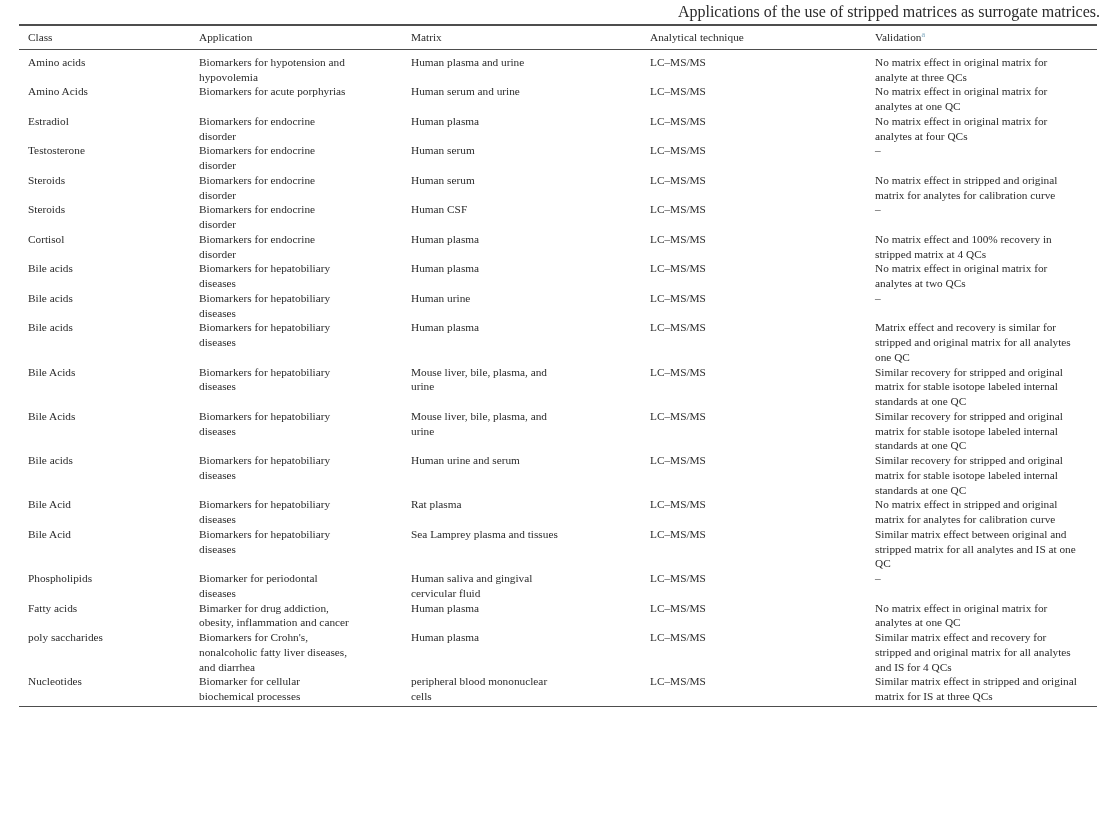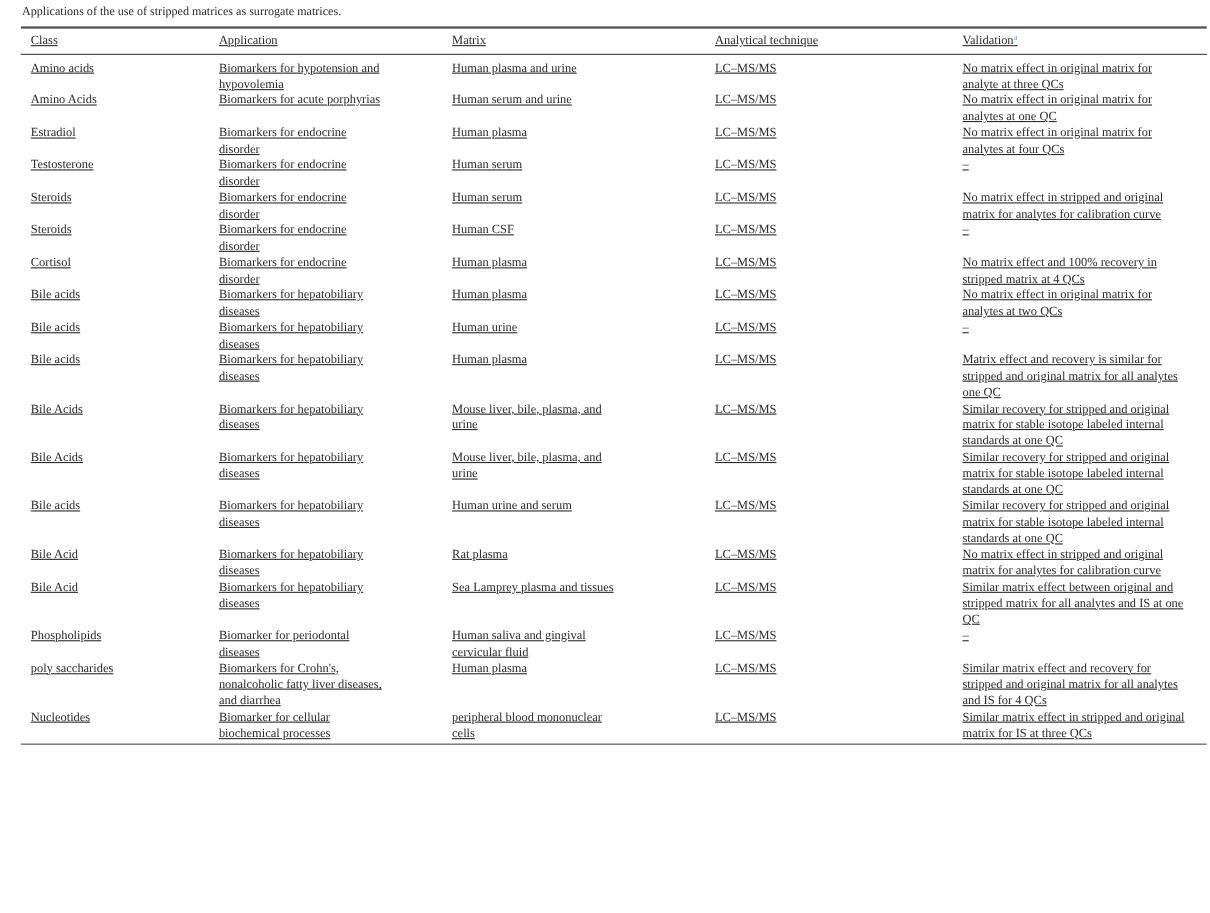--- a/index.html
+++ b/index.html
@@ -21,36 +21,36 @@
   }
   .table-label {
     margin: -10px 0 0 20px;
     font-size: 11.5px;
     font-weight: bold;
     line-height: 13px;
     height: 13px;
   }
   .caption {
     margin: 2px 0 6px 20px;
-    font-size: 11px;
+    font-size: 16px;
     line-height: 13px;
+    text-align: right;
   }
   .table-wrap {
     margin-left: 19px;
     width: 1078px;
     border-top: 2px solid #4d4d4d;
     border-bottom: 1.4px solid #4d4d4d;
   }
   table {
     border-collapse: collapse;
     table-layout: fixed;
     width: 1078px;
     font-size: 11.3px;
     line-height: 14.75px;
-    text-decoration: underline;
   }
   thead th {
     text-align: left;
     font-weight: normal;
     padding: 4px 0 4px 0;
     border-bottom: 1.4px solid #4d4d4d;
     vertical-align: top;
   }
   tbody td {
     vertical-align: top;
@@ -216,20 +216,27 @@
             <td class="col-validation">Similar matrix effect between original and stripped matrix for all analytes and IS at one QC</td>
           </tr>
           <tr>
             <td class="col-class">Phospholipids</td>
             <td class="col-application">Biomarker for periodontal diseases</td>
             <td class="col-matrix">Human saliva and gingival cervicular fluid</td>
             <td class="col-technique">LC–MS/MS</td>
             <td class="col-validation">–</td>
           </tr>
           <tr>
+            <td class="col-class">Fatty acids</td>
+            <td class="col-application">Bimarker for drug addiction, obesity, inflammation and cancer</td>
+            <td class="col-matrix">Human plasma</td>
+            <td class="col-technique">LC–MS/MS</td>
+            <td class="col-validation">No matrix effect in original matrix for analytes at one QC</td>
+          </tr>
+          <tr>
             <td class="col-class">poly saccharides</td>
             <td class="col-application">Biomarkers for Crohn's, nonalcoholic fatty liver diseases, and diarrhea</td>
             <td class="col-matrix">Human plasma</td>
             <td class="col-technique">LC–MS/MS</td>
             <td class="col-validation">Similar matrix effect and recovery for stripped and original matrix for all analytes and IS for 4 QCs</td>
           </tr>
           <tr>
             <td class="col-class">Nucleotides</td>
             <td class="col-application">Biomarker for cellular biochemical processes</td>
             <td class="col-matrix">peripheral blood mononuclear cells</td>

